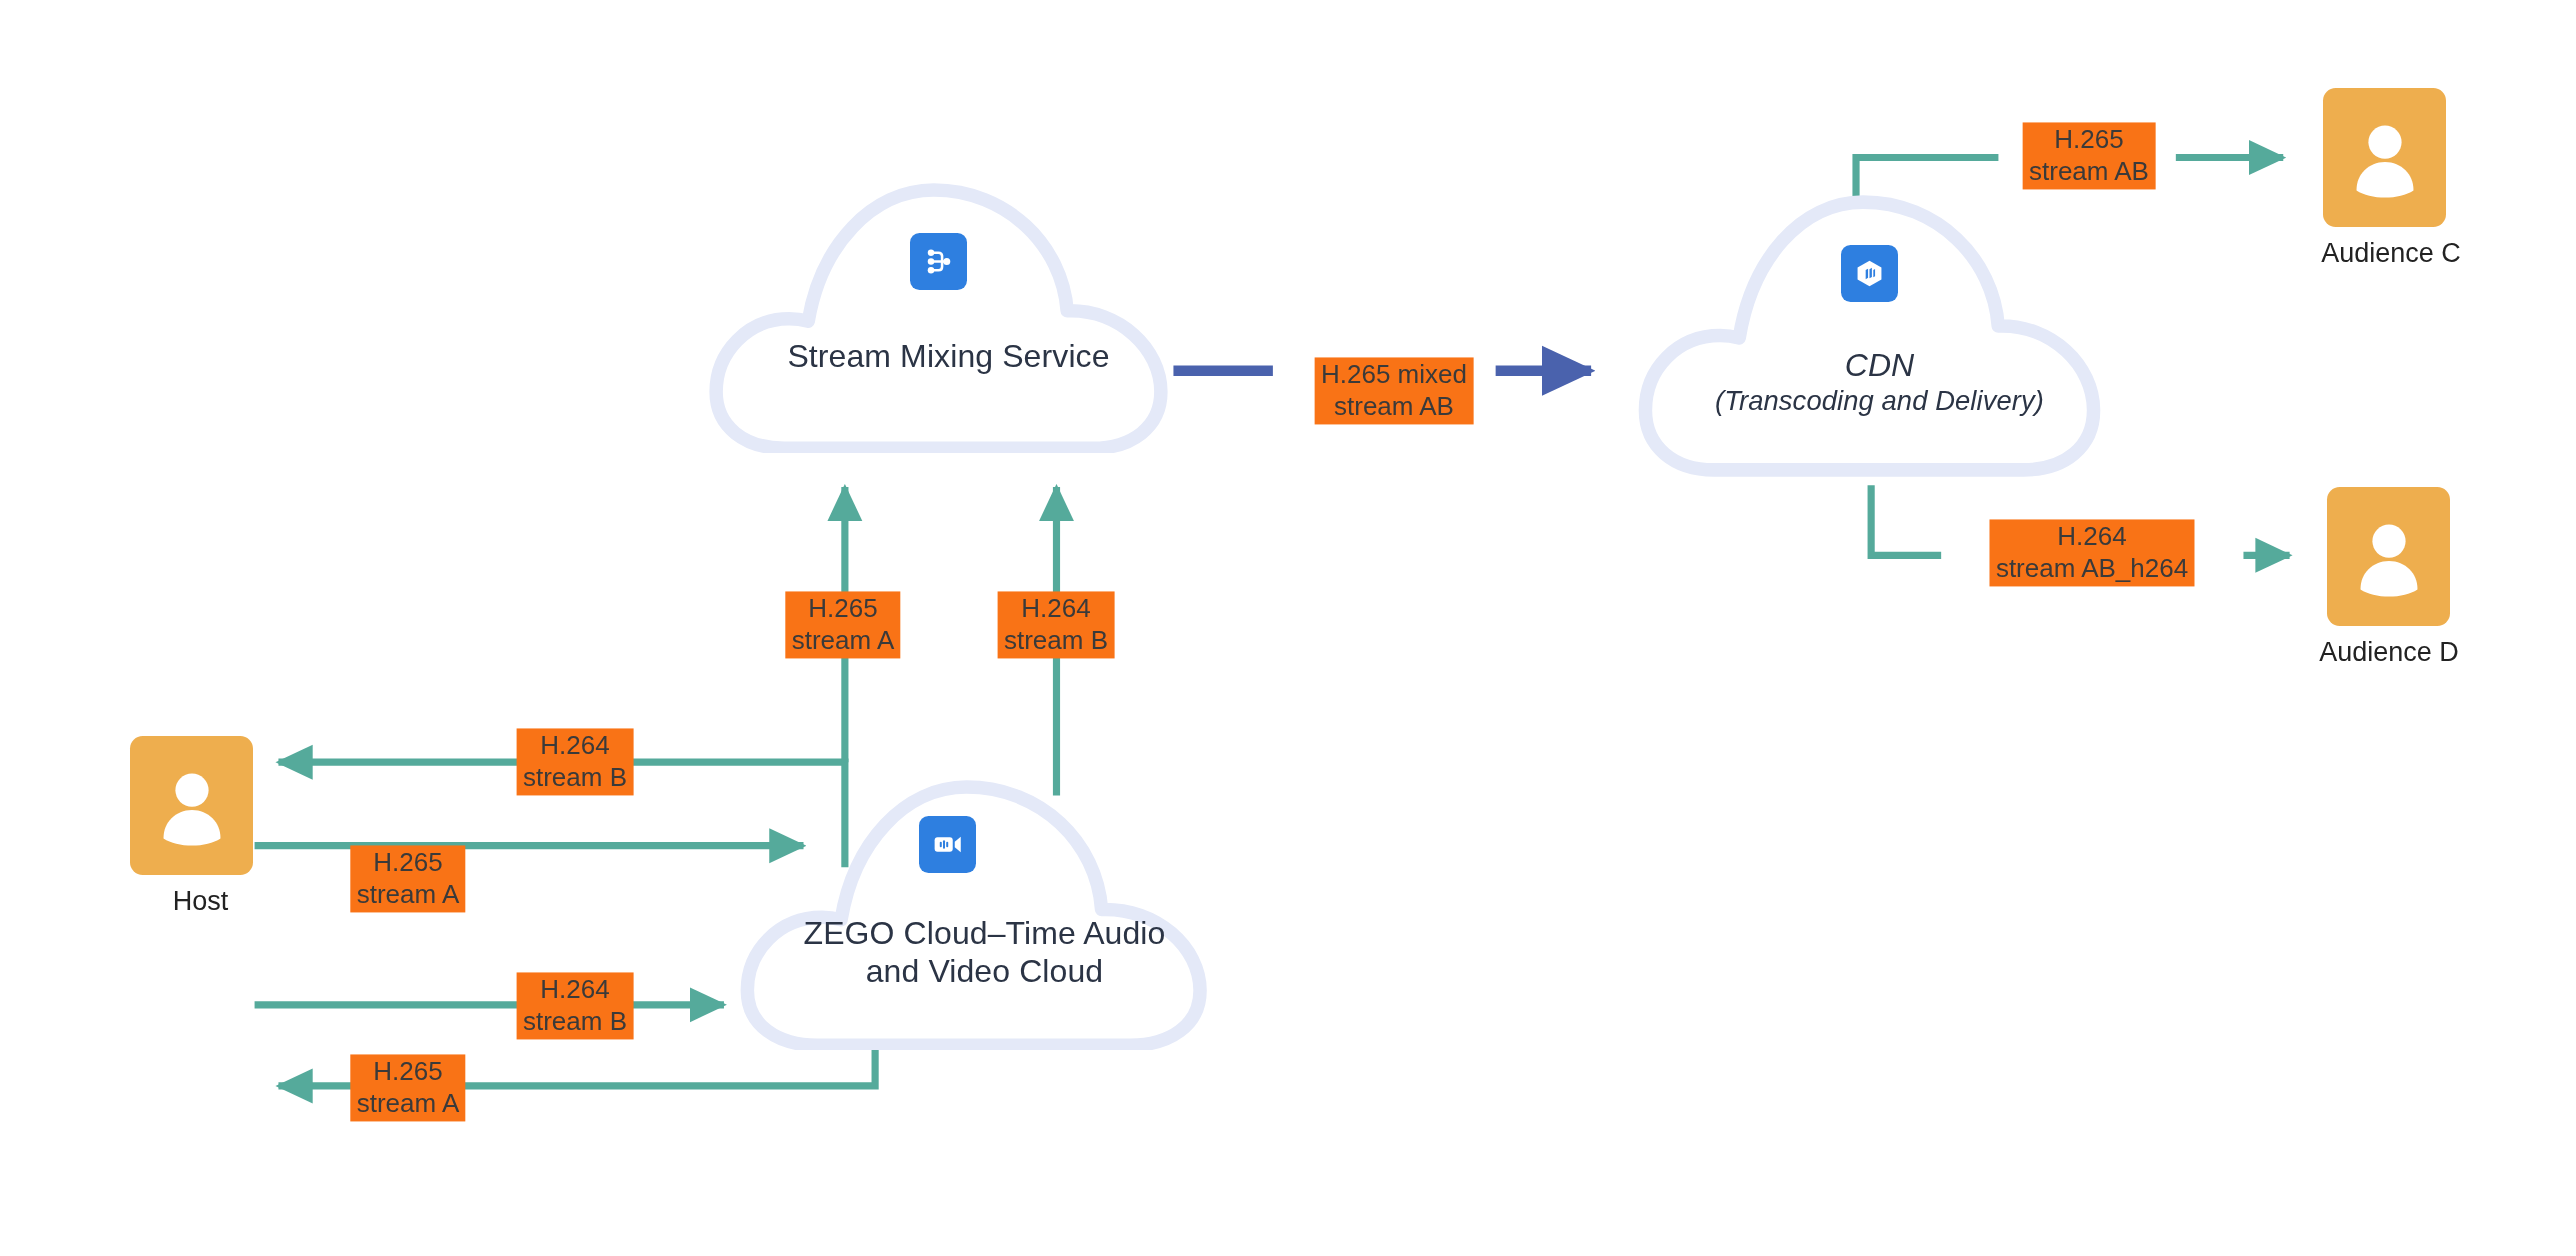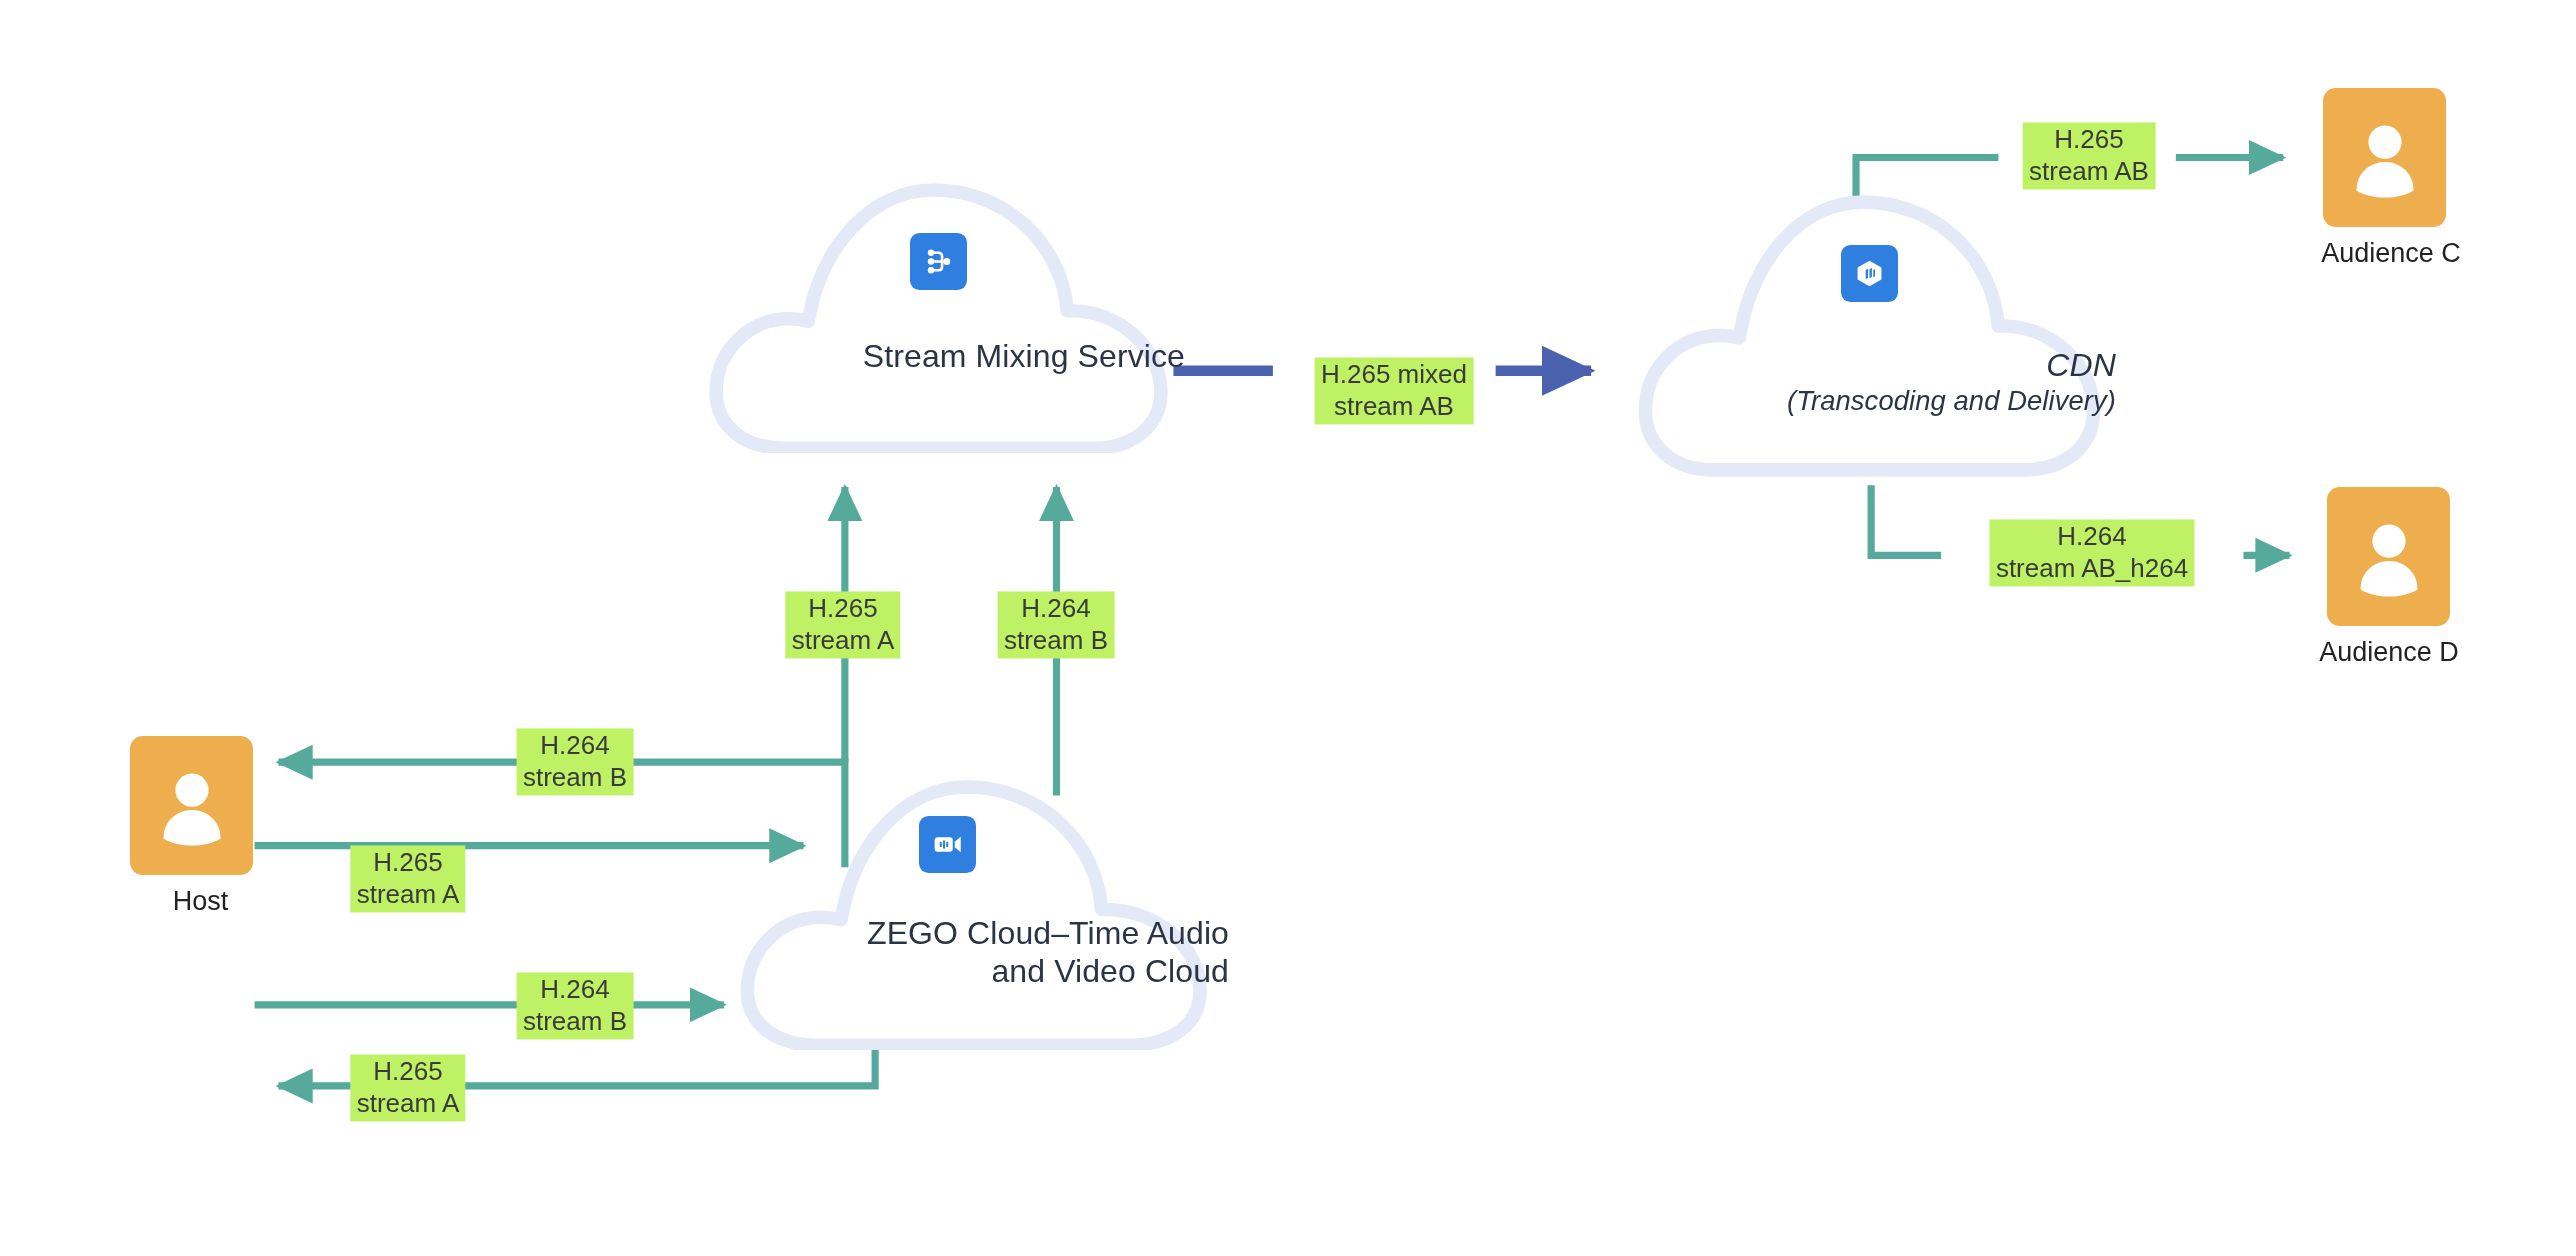--- a/index.html
+++ b/index.html
@@ -30,23 +30,23 @@
     position: absolute;
   }
   .cloud svg.cloud-shape {
     position: absolute;
     left: 0; top: 0;
     width: 100%;
     height: 100%;
   }
   .cloud-label {
     position: absolute;
-    left: 0;
+    left: 10px;
     width: 100%;
-    text-align: right;
+    text-align: center;
     color: #2b3445;
     line-height: 1.18;
     letter-spacing: 0.1px;
   }
   .cloud-label .sub {
     display: block;
     font-size: 0.855em;
   }
 
   
@@ -86,21 +86,21 @@
 
   
   .edge-label {
     position: absolute;
     color: #3a3a3a;
     font-size: 26px;
     line-height: 1.23;
     text-align: center;
     white-space: pre-line;
     transform: translate(-50%, -50%);
-    background: #bef264;
+    background: #f97316;
     padding: 1.6px 6.4px;
   }
   .edge-label.blue-flow { color: #3a3a3a; }
 </style>
 </head>
 <body>
 
 <div id="stage">
 
   <svg id="wires" viewBox="0 0 3238 1580">

